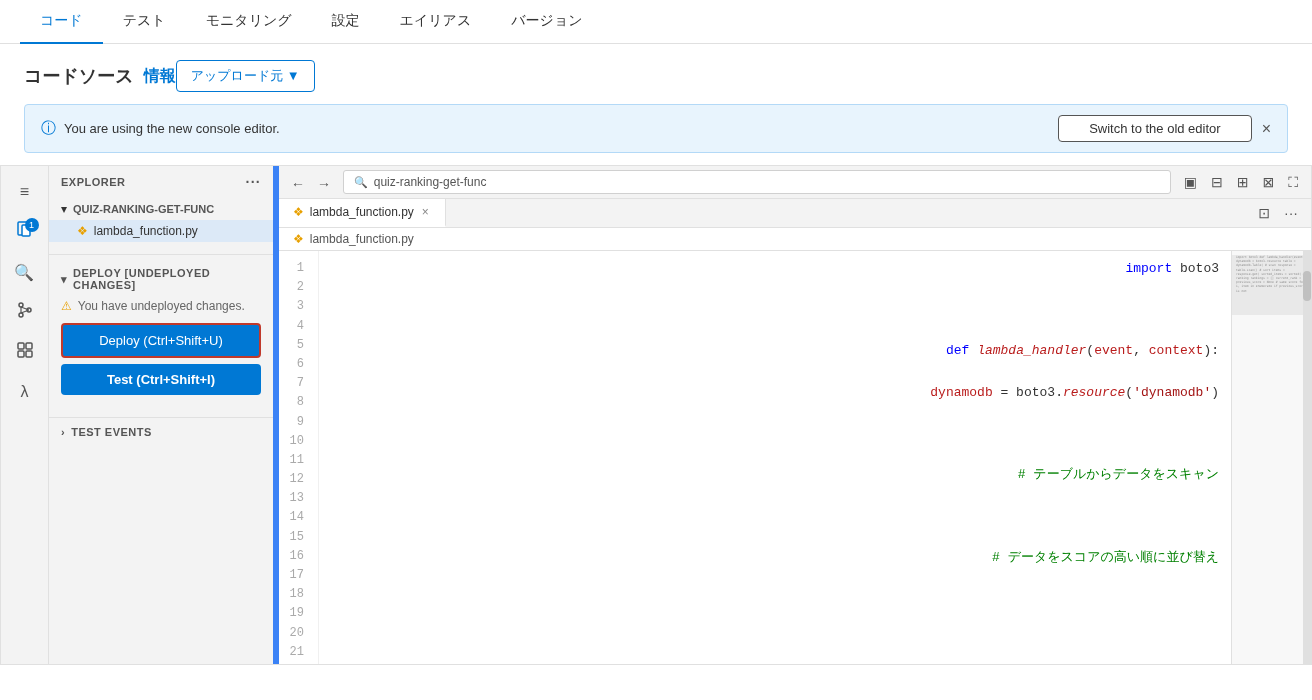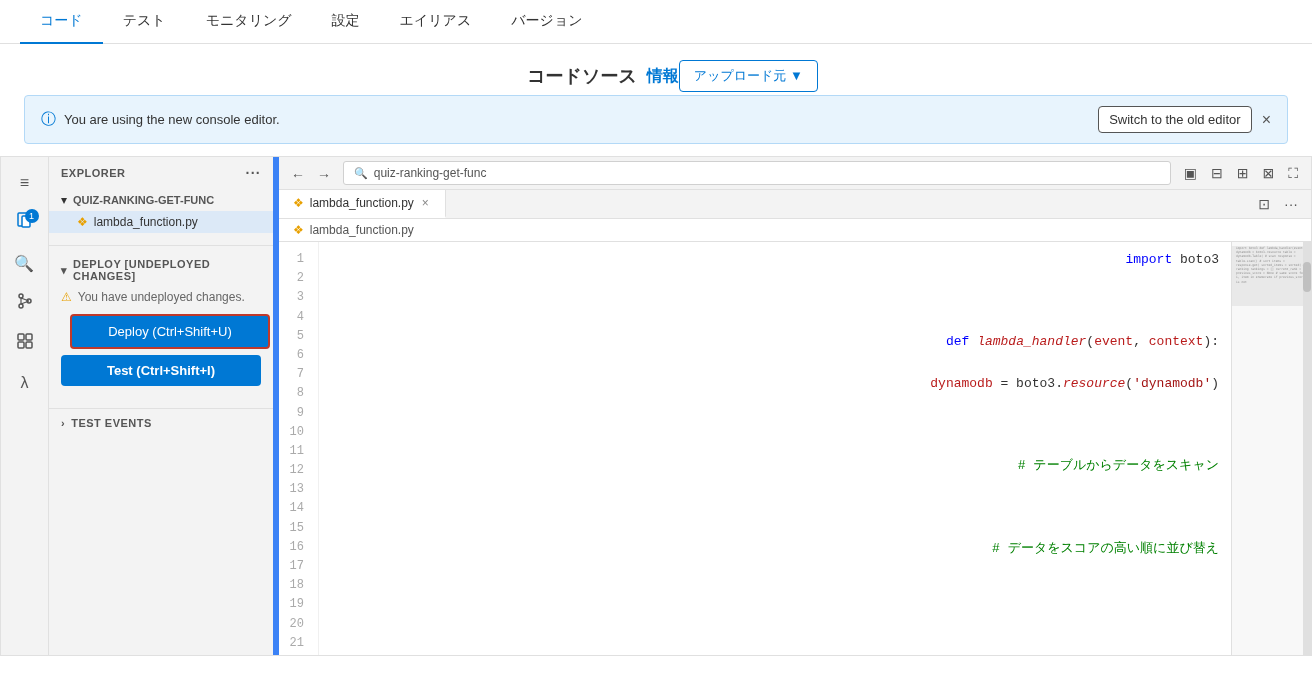--- a/index.html
+++ b/index.html
@@ -23,23 +23,22 @@
     .top-tab.active {
       color: #0078d4;
       border-bottom: 2px solid #0078d4;
       font-weight: 500;
     }
 
     
     .code-source-header {
       display: flex;
       align-items: center;
-      justify-content: center;
-      padding: 16px 24px 3px;
-      margin-left: 33px;
+      justify-content: flex-start;
+      padding: 16px 24px 12px;
     }
     .code-source-title {
       display: flex;
       align-items: center;
       gap: 10px;
       font-size: 18px;
       font-weight: 600;
     }
     .info-link {
       color: #0078d4;
@@ -82,21 +81,21 @@
       font-size: 15px;
     }
     .info-banner-right {
       display: flex;
       align-items: center;
       gap: 10px;
     }
     .switch-btn {
       border: 1px solid #555;
       background: #fff;
-      padding: 5px 10px;
+      padding: 5px 30px;
       border-radius: 4px;
       cursor: pointer;
       font-size: 13px;
       color: #333;
       margin-left: 24px;
     }
     .close-btn {
       background: none;
       border: none;
       cursor: pointer;
@@ -225,21 +224,21 @@
       align-items: center;
       gap: 6px;
       padding: 4px 12px;
       font-size: 12px;
       color: #666;
     }
     .warn-icon { color: #e8a000; }
     .deploy-btn {
       display: block;
       width: calc(100% - 24px);
-      margin: 6px 21px;
+      margin: 6px 12px;
       padding: 8px;
       background: #0078d4;
       color: #fff;
       border: 2px solid #c0392b;
       border-radius: 4px;
       cursor: pointer;
       font-size: 13px;
       text-align: center;
     }
     .test-btn {

